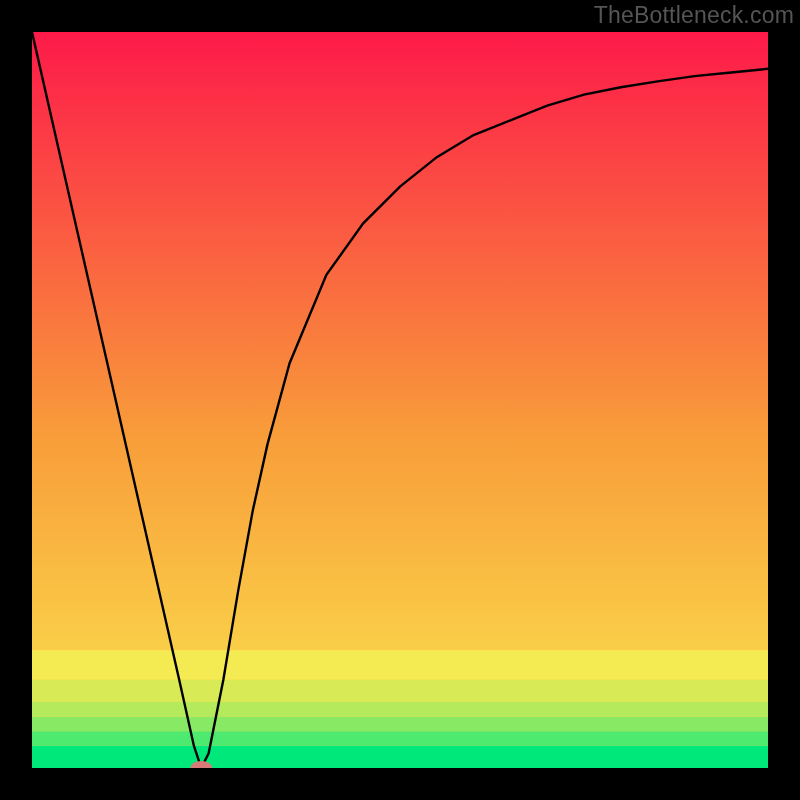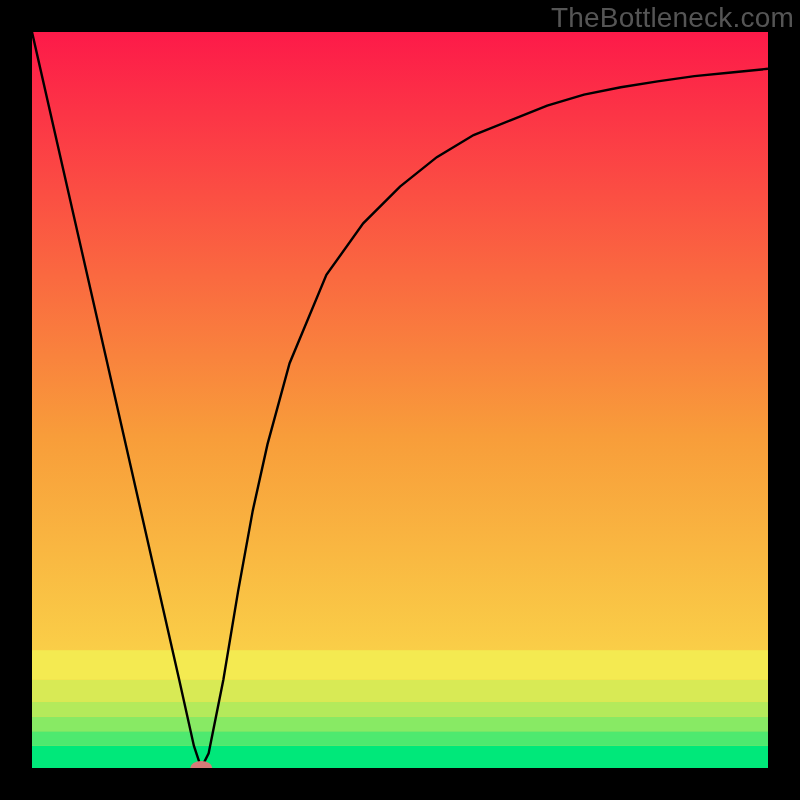--- a/index.html
+++ b/index.html
@@ -14,21 +14,21 @@
   .chart-wrap {
     position: relative;
     width: 800px;
     height: 800px;
   }
   .watermark {
     position: absolute;
     top: 2px;
     right: 6px;
     color: #555;
-    font-size: 28px;
+    font-size: 23px;
     font-weight: 500;
     letter-spacing: 0.2px;
     z-index: 10;
     pointer-events: none;
   }
   svg.plot {
     position: absolute;
     left: 0;
     top: 0;
     width: 800px;

